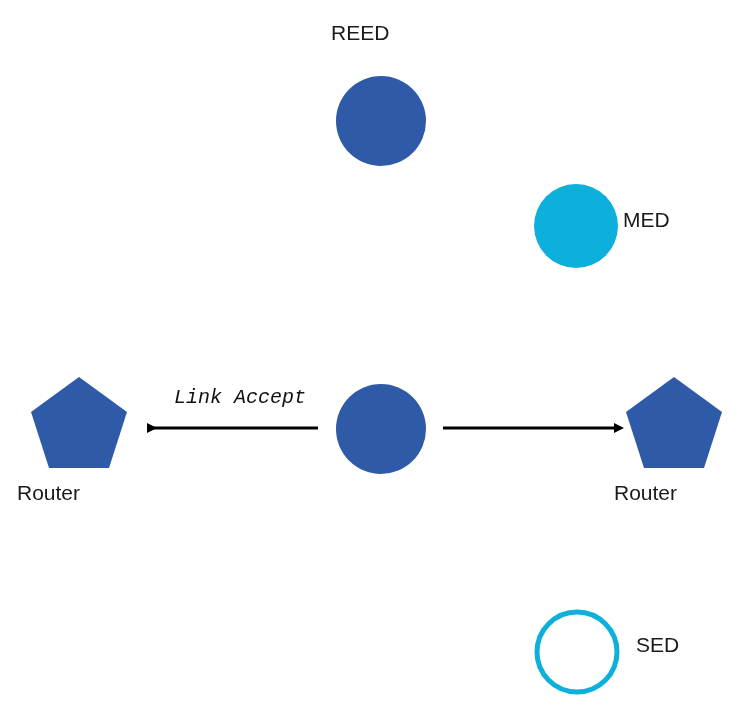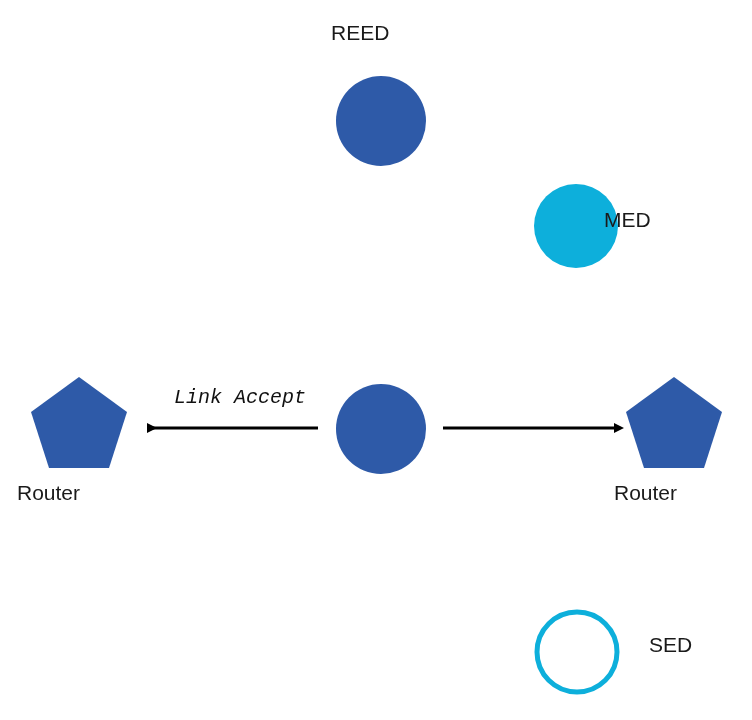--- a/index.html
+++ b/index.html
@@ -41,22 +41,22 @@
     white-space: nowrap;
   }
   .shape-layer {
     position: absolute;
     left: 0;
     top: 0;
     width: 752px;
     height: 720px;
   }
   .lbl-reed   { left: 331px; top: 22px; }
-  .lbl-med    { left: 604px; top: 209px; }
-  .lbl-sed    { left: 636px; top: 634px; margin-left: 13px; }
+  .lbl-med    { left: 623px; top: 209px; }
+  .lbl-sed    { left: 636px; top: 634px; }
   .lbl-rtr-l  { left: 17px;  top: 482px; }
   .lbl-rtr-r  { left: 614px; top: 482px; }
   .lbl-link   { left: 174px; top: 388px; }
 </style>
 </head>
 <body>
 
 <div id="diagram">
 
   <svg class="shape-layer" width="752" height="720" viewBox="0 0 752 720" xmlns="http://www.w3.org/2000/svg">

